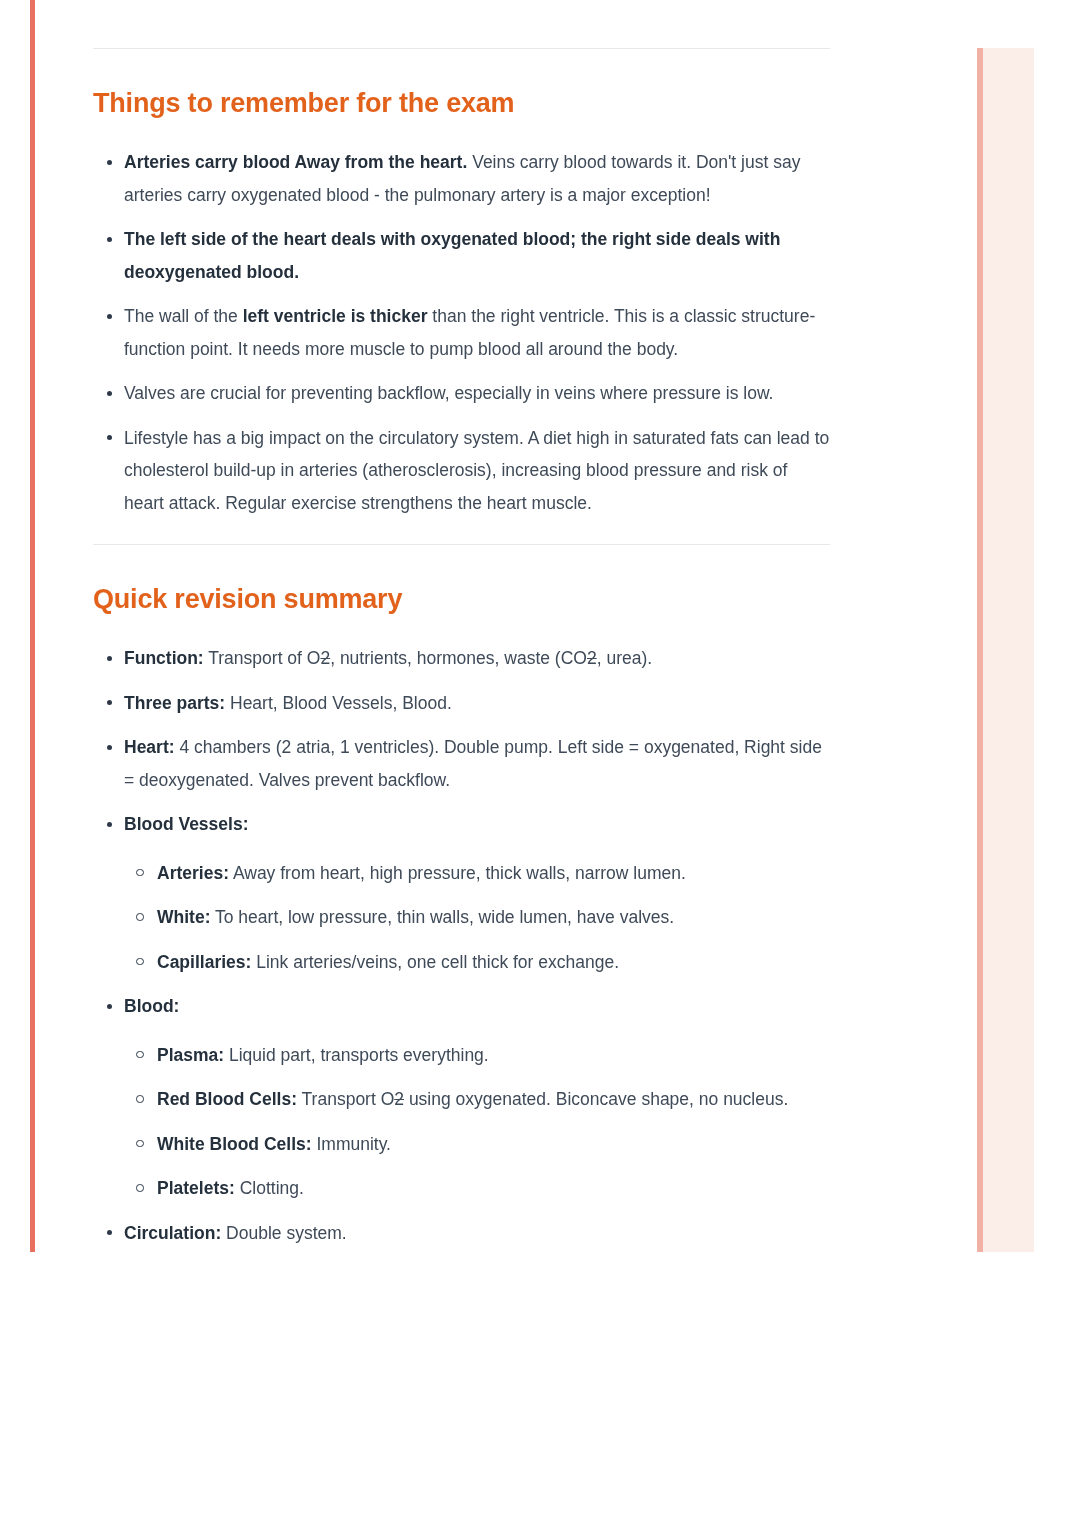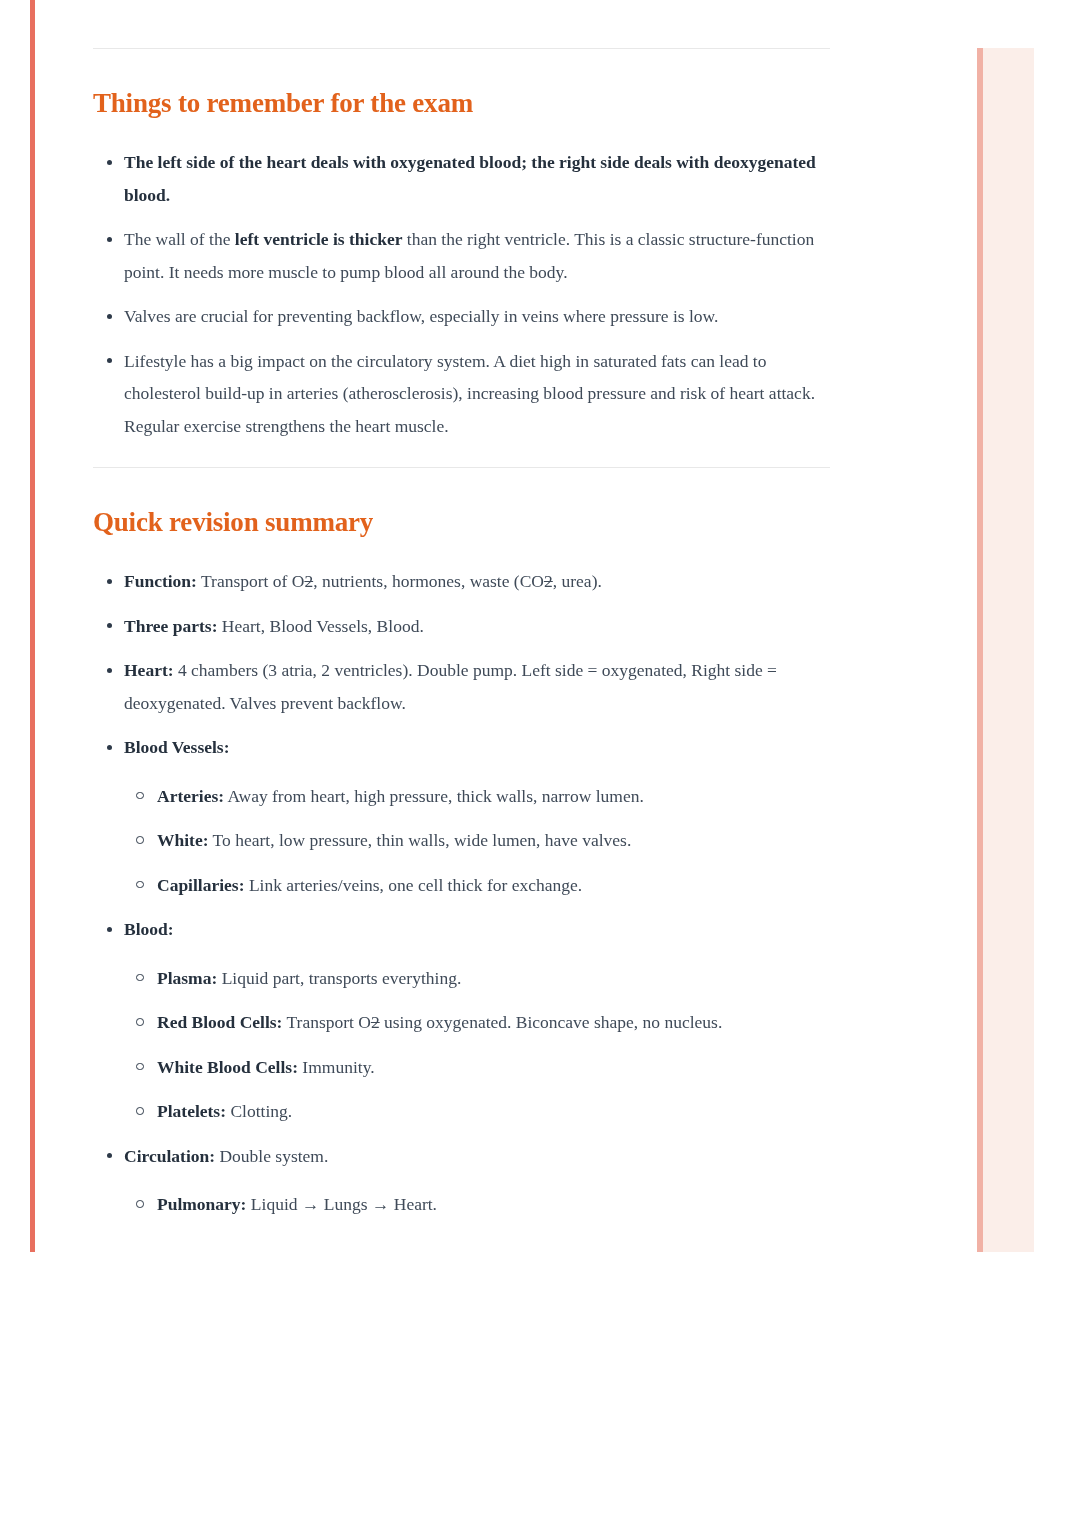--- a/index.html
+++ b/index.html
@@ -2,21 +2,21 @@
 <html><head>
 <meta charset="utf-8">
 <style>
   * { margin:0; padding:0; box-sizing:border-box; }
   html,body { background:#ffffff; }
   .page {
     position:relative;
     width:1080px; height:1252px;
     background:#ffffff;
     overflow:hidden;
-    font-family:Liberation Serif, serif;
+    font-family:Liberation Sans, sans-serif;
     color:#3f4a58;
   }
   .left-accent {
     position:absolute; left:30px; top:0;
     width:5px; height:1528px;
     background:#e8705f;
   }
   .right-stripe {
     position:absolute; left:977px; top:48px;
     width:57px; height:1428px;
@@ -90,36 +90,37 @@
   <div class="left-accent"></div>
   <div class="right-stripe"></div>
 
   <div class="content">
 
     <div class="divider first"></div>
 
     <h1 class="section-title">Things to remember for the exam</h1>
 
     <ul class="top">
+      <li><span class="b">Arteries carry blood Away from the heart.</span><span> Veins carry blood towards it. Don't just say arteries carry oxygenated blood - the pulmonary artery is a major exception!</span></li>
       <li><span class="b">The left side of the heart deals with oxygenated blood; the right side deals with deoxygenated blood.</span></li>
       <li><span>The wall of the </span><span class="b">left ventricle is thicker</span><span> than the right ventricle. This is a classic structure-function point. It needs more muscle to pump blood all around the body.</span></li>
       <li><span>Valves are crucial for preventing backflow, especially in veins where pressure is low.</span></li>
       <li><span>Lifestyle has a big impact on the circulatory system. A diet high in saturated fats can lead to cholesterol build-up in arteries (atherosclerosis), increasing blood pressure and risk of heart attack. Regular exercise strengthens the heart muscle.</span></li>
     </ul>
 
     <div class="divider second"></div>
 
     <h1 class="section-title">Quick revision summary</h1>
 
     <ul class="top">
       <li><span class="b">Function:</span><span> Transport of O</span><span class="strike">2</span><span>, nutrients, hormones, waste (CO</span><span class="strike">2</span><span>, urea).</span></li>
 
       <li><span class="b">Three parts:</span><span> Heart, Blood Vessels, Blood.</span></li>
 
-      <li><span class="b">Heart:</span><span> 4 chambers (3 atria, 2 ventricles). Double pump. Left side = oxygenated, Right side = deoxygenated. Valves prevent backflow.</span></li>
+      <li><span class="b">Heart:</span><span> 4 chambers (2 atria, 1 ventricles). Double pump. Left side = oxygenated, Right side = deoxygenated. Valves prevent backflow.</span></li>
 
       <li><span class="b">Blood Vessels:</span>
         <ul class="sub">
           <li><span class="b">Arteries:</span><span> Away from heart, high pressure, thick walls, narrow lumen.</span></li>
           <li><span class="b">White:</span><span> To heart, low pressure, thin walls, wide lumen, have valves.</span></li>
           <li><span class="b">Capillaries:</span><span> Link arteries/veins, one cell thick for exchange.</span></li>
         </ul>
       </li>
 
       <li><span class="b">Blood:</span>

